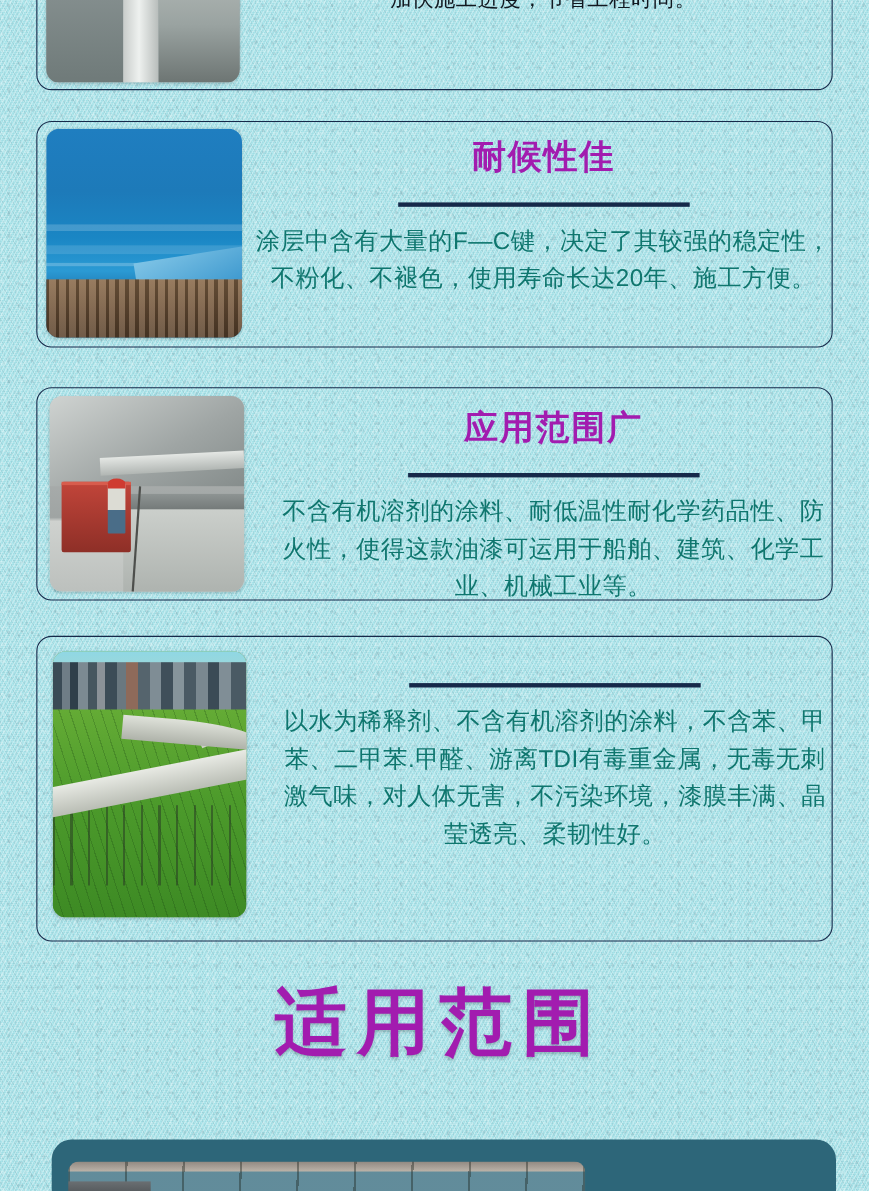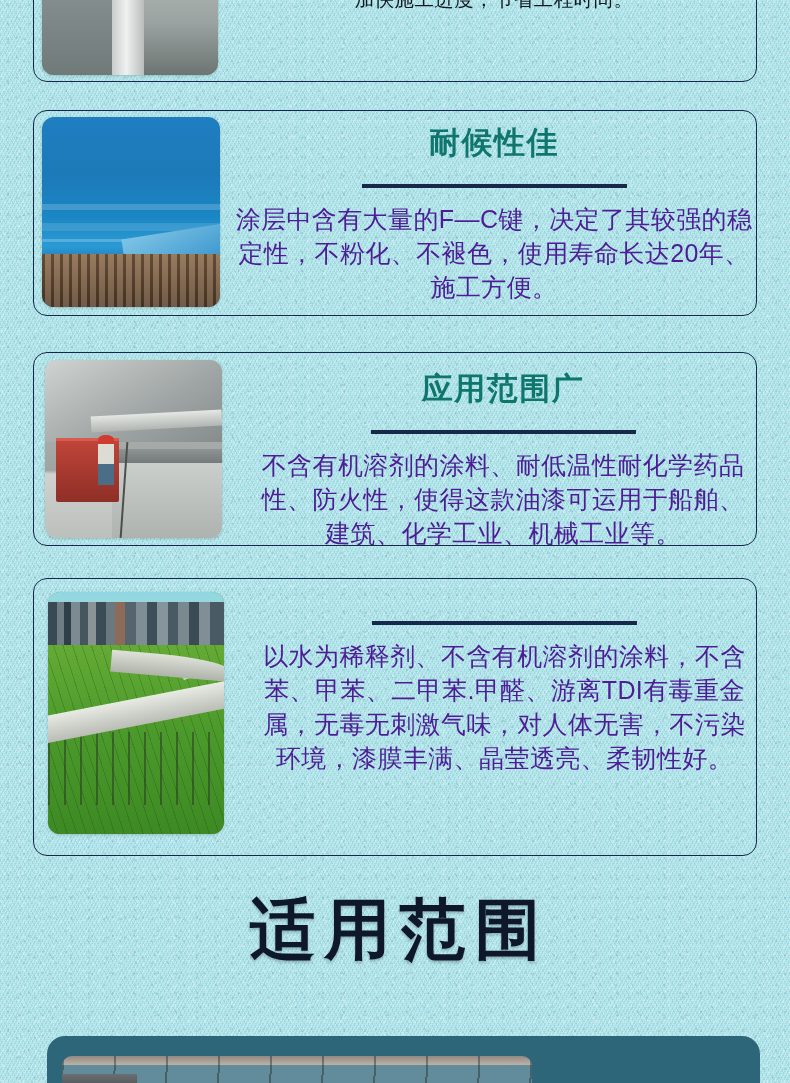--- a/index.html
+++ b/index.html
@@ -161,37 +161,37 @@
   .art4 .pylons { position:absolute; left:0; bottom:12%; width:100%; height:30%;
     background: repeating-linear-gradient(90deg, rgba(40,60,35,.55) 0 2px, transparent 2px 16px); }
 
   
   .content { position: absolute; text-align: center; }
   .content-2 { left: 232px; top: 124px; width: 524px; }
   .content-3 { left: 250px; top: 370px; width: 506px; }
   .content-4 { left: 253px; top: 600px; width: 503px; }
 
   .card-title {
-    color: #0f766e;
+    color: #a21caf;
     font-size: 31px;
     font-weight: 700;
     letter-spacing: 1.5px;
     line-height: 1.25;
     white-space: nowrap;
     text-align: center;
   }
   .title-rule {
     height: 4px;
     background: #16294a;
     margin: 21px auto 0 auto;
     width: 265px;
   }
   .card-body {
-    color: #4c1d95;
-    font-size: 25px;
+    color: #0f766e;
+    font-size: 22px;
     line-height: 34px;
     letter-spacing: .4px;
     margin-top: 14px;
     text-align: center;
   }
 
   
   .top-clip {
     position: absolute;
     left: 232px; top: -18px; width: 524px;
@@ -200,21 +200,21 @@
     font-size: 19.5px;
     line-height: 34px;
     letter-spacing: .4px;
   }
 
   
   .section-heading {
     position: absolute;
     left: 0; top: 896px; width: 790px;
     text-align: center;
-    color: #0f172a;
+    color: #a21caf;
     font-size: 66px;
     font-weight: 700;
     letter-spacing: 9px;
     text-indent: 9px;
     line-height: 1;
     text-shadow: 0 2px 3px rgba(0,0,0,.22);
   }
 
   
   .teal-panel {

